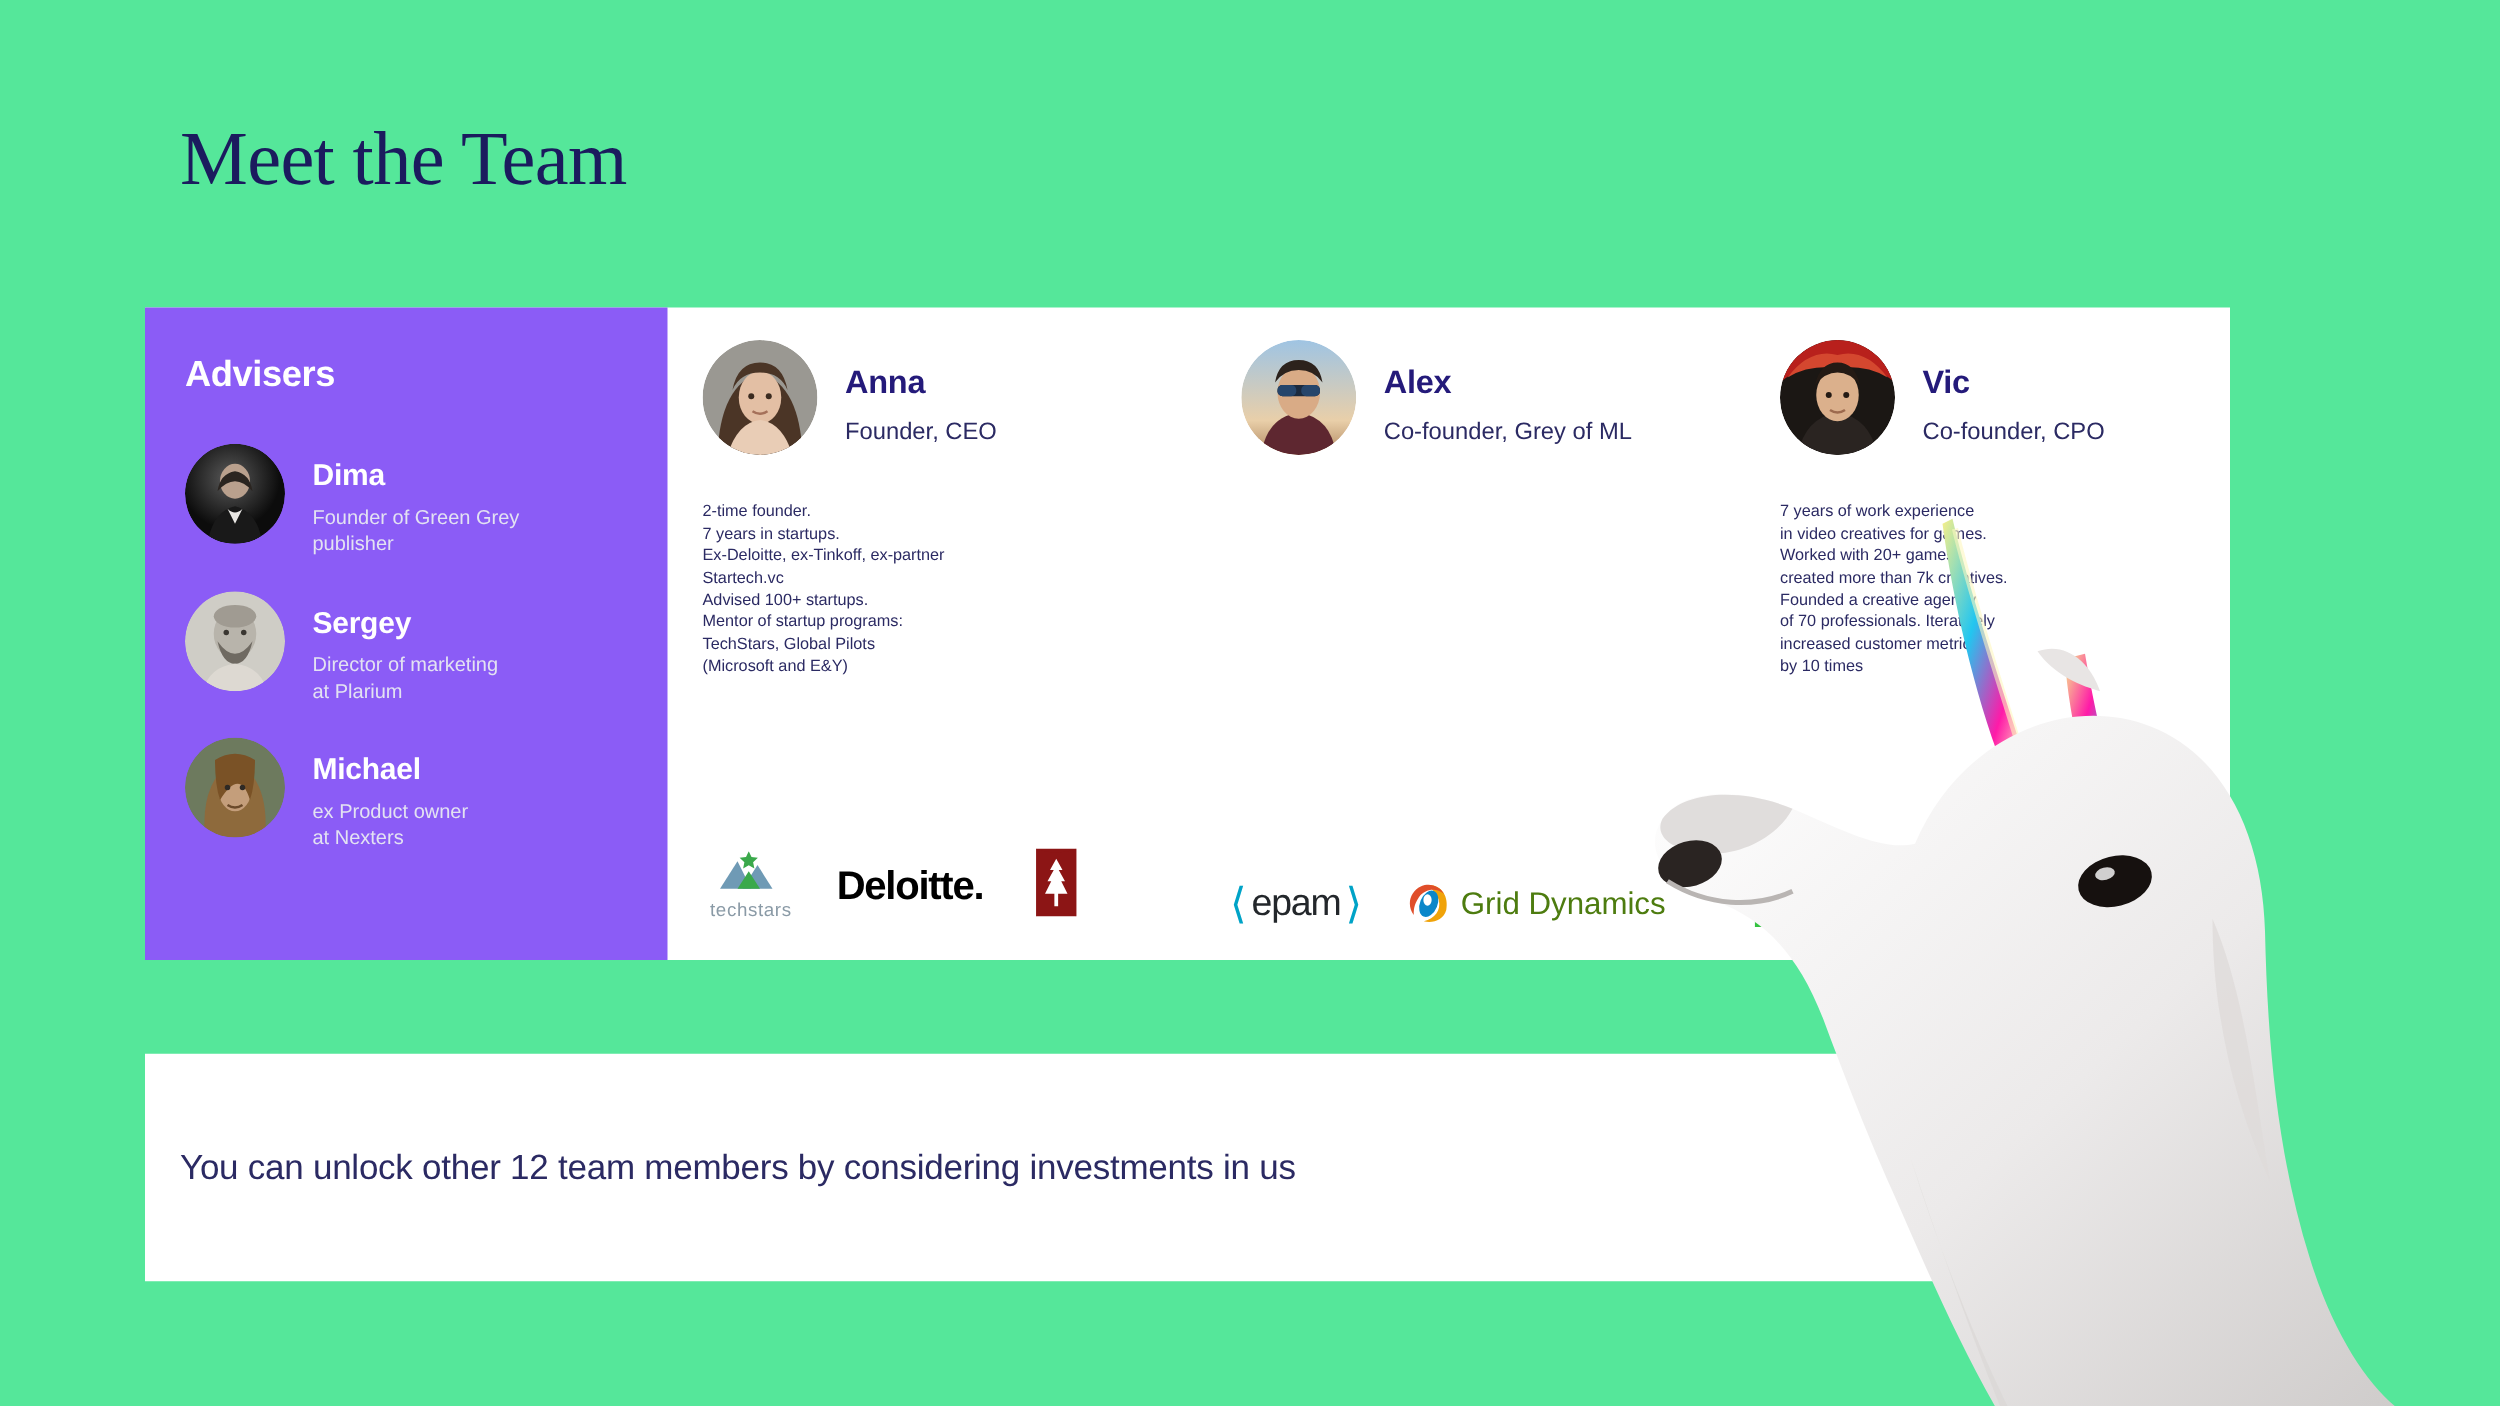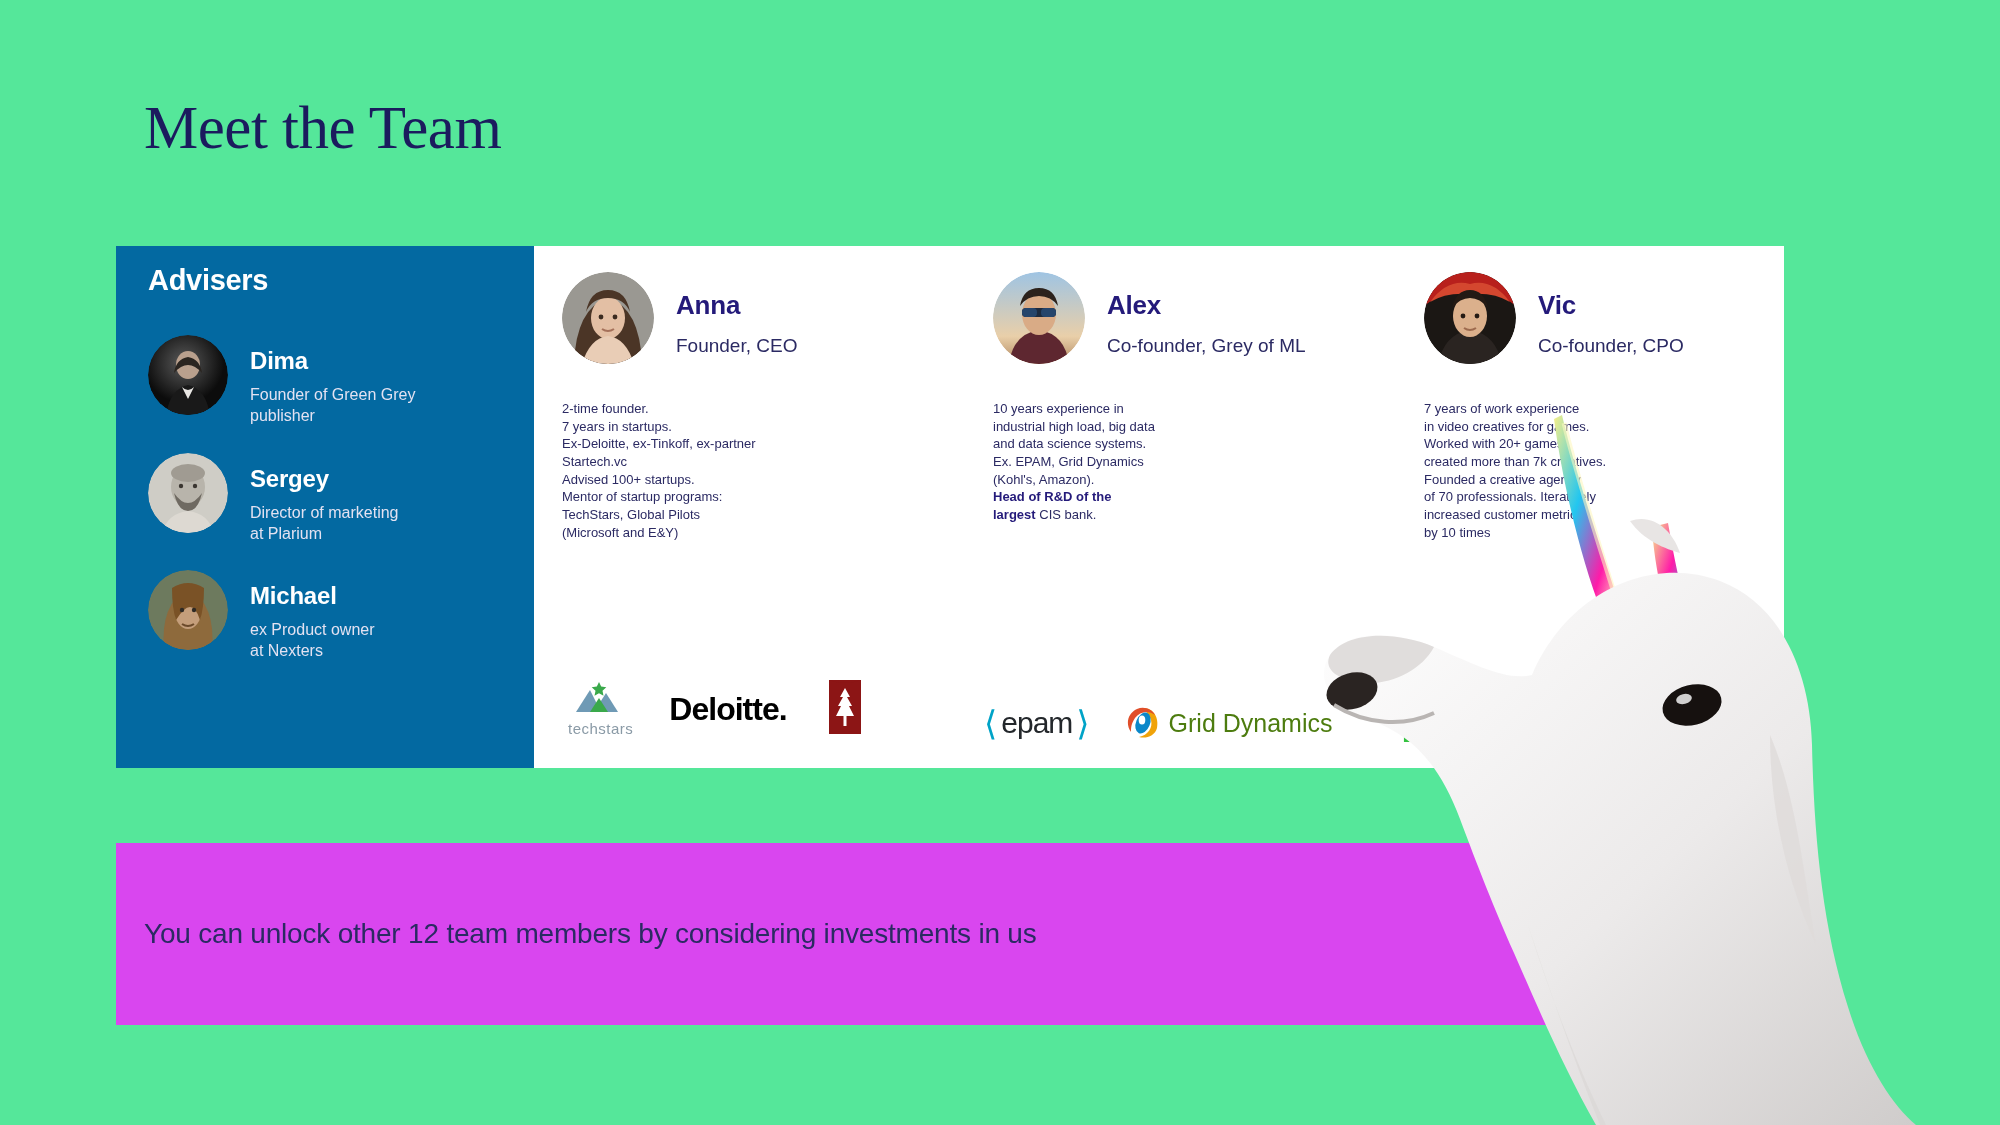--- a/index.html
+++ b/index.html
@@ -18,22 +18,22 @@
     letter-spacing:-0.5px; line-height:1.1;font-family:Liberation Serif, serif;
   }
 
   
   .card {
     position:absolute; left:116px; top:246px;
     width:1668px; height:522px;
     background:#ffffff; display:flex;
   }
   .advisers {
-    width:418px; background:#0369a1; flex:none;
-    padding:18px 0 0 32px; position:relative;
+    width:418px; background:#8b5cf6; flex:none;
+    padding:38px 0 0 32px; position:relative;
   }
   .advisers-title {
     color:#fff; font-size:29px; font-weight:bold;
     letter-spacing:-0.3px; margin-bottom:38px;
   }
   .adviser {
     display:flex; align-items:flex-start; gap:22px;
     margin-bottom:26px;
   }
   .adviser .avatar { flex:none; }
@@ -72,21 +72,21 @@
     position:absolute; bottom:28px; display:flex;
     align-items:center; gap:36px;
   }
   .logos-anna { left:452px; }
   .logos-alex { left:868px; }
   .logos-vic  { left:1285px; }
 
   
   .banner {
     position:absolute; left:116px; top:843px;
-    width:1668px; height:182px; background:#d946ef;
+    width:1668px; height:182px; background:#ffffff;
   }
   .banner-text {
     position:absolute; left:28px; top:50%; transform:translateY(-50%);
     color:#2b2a63; font-size:28px; font-weight:400; letter-spacing:-0.2px;
   }
 
   
   .unicorn { position:absolute; right:0; bottom:0; width:700px; height:720px;
              pointer-events:none; }
 </style>
@@ -244,29 +244,20 @@
                 <rect x="29" y="36" width="15" height="9" rx="4" fill="#26456b"></rect>
                 <rect x="48" y="36" width="15" height="9" rx="4" fill="#26456b"></rect>
               </g>
             </svg>
           </div>
           <div class="person-meta">
             <div class="person-name">Alex</div>
             <div class="person-role">Co-founder, Grey of ML</div>
           </div>
         </div>
-        <div class="person-bio">
-          <span style="white-space:pre-line">10 years experience in
-industrial high load, big data
-and data science systems.
-Ex. EPAM, Grid Dynamics
-(Kohl's, Amazon).
-</span><b style="white-space:pre-line">Head of R&amp;D of the
-largest</b><span> CIS bank.</span>
-        </div>
       </div>
 
       <div class="person-col">
         <div class="person-head">
           <div class="avatar av-92">
             <svg width="92" height="92" viewBox="0 0 92 92">
               <defs>
                   <clipPath id="c6">
                     <circle cx="46" cy="46" r="46"></circle>
                   </clipPath>

